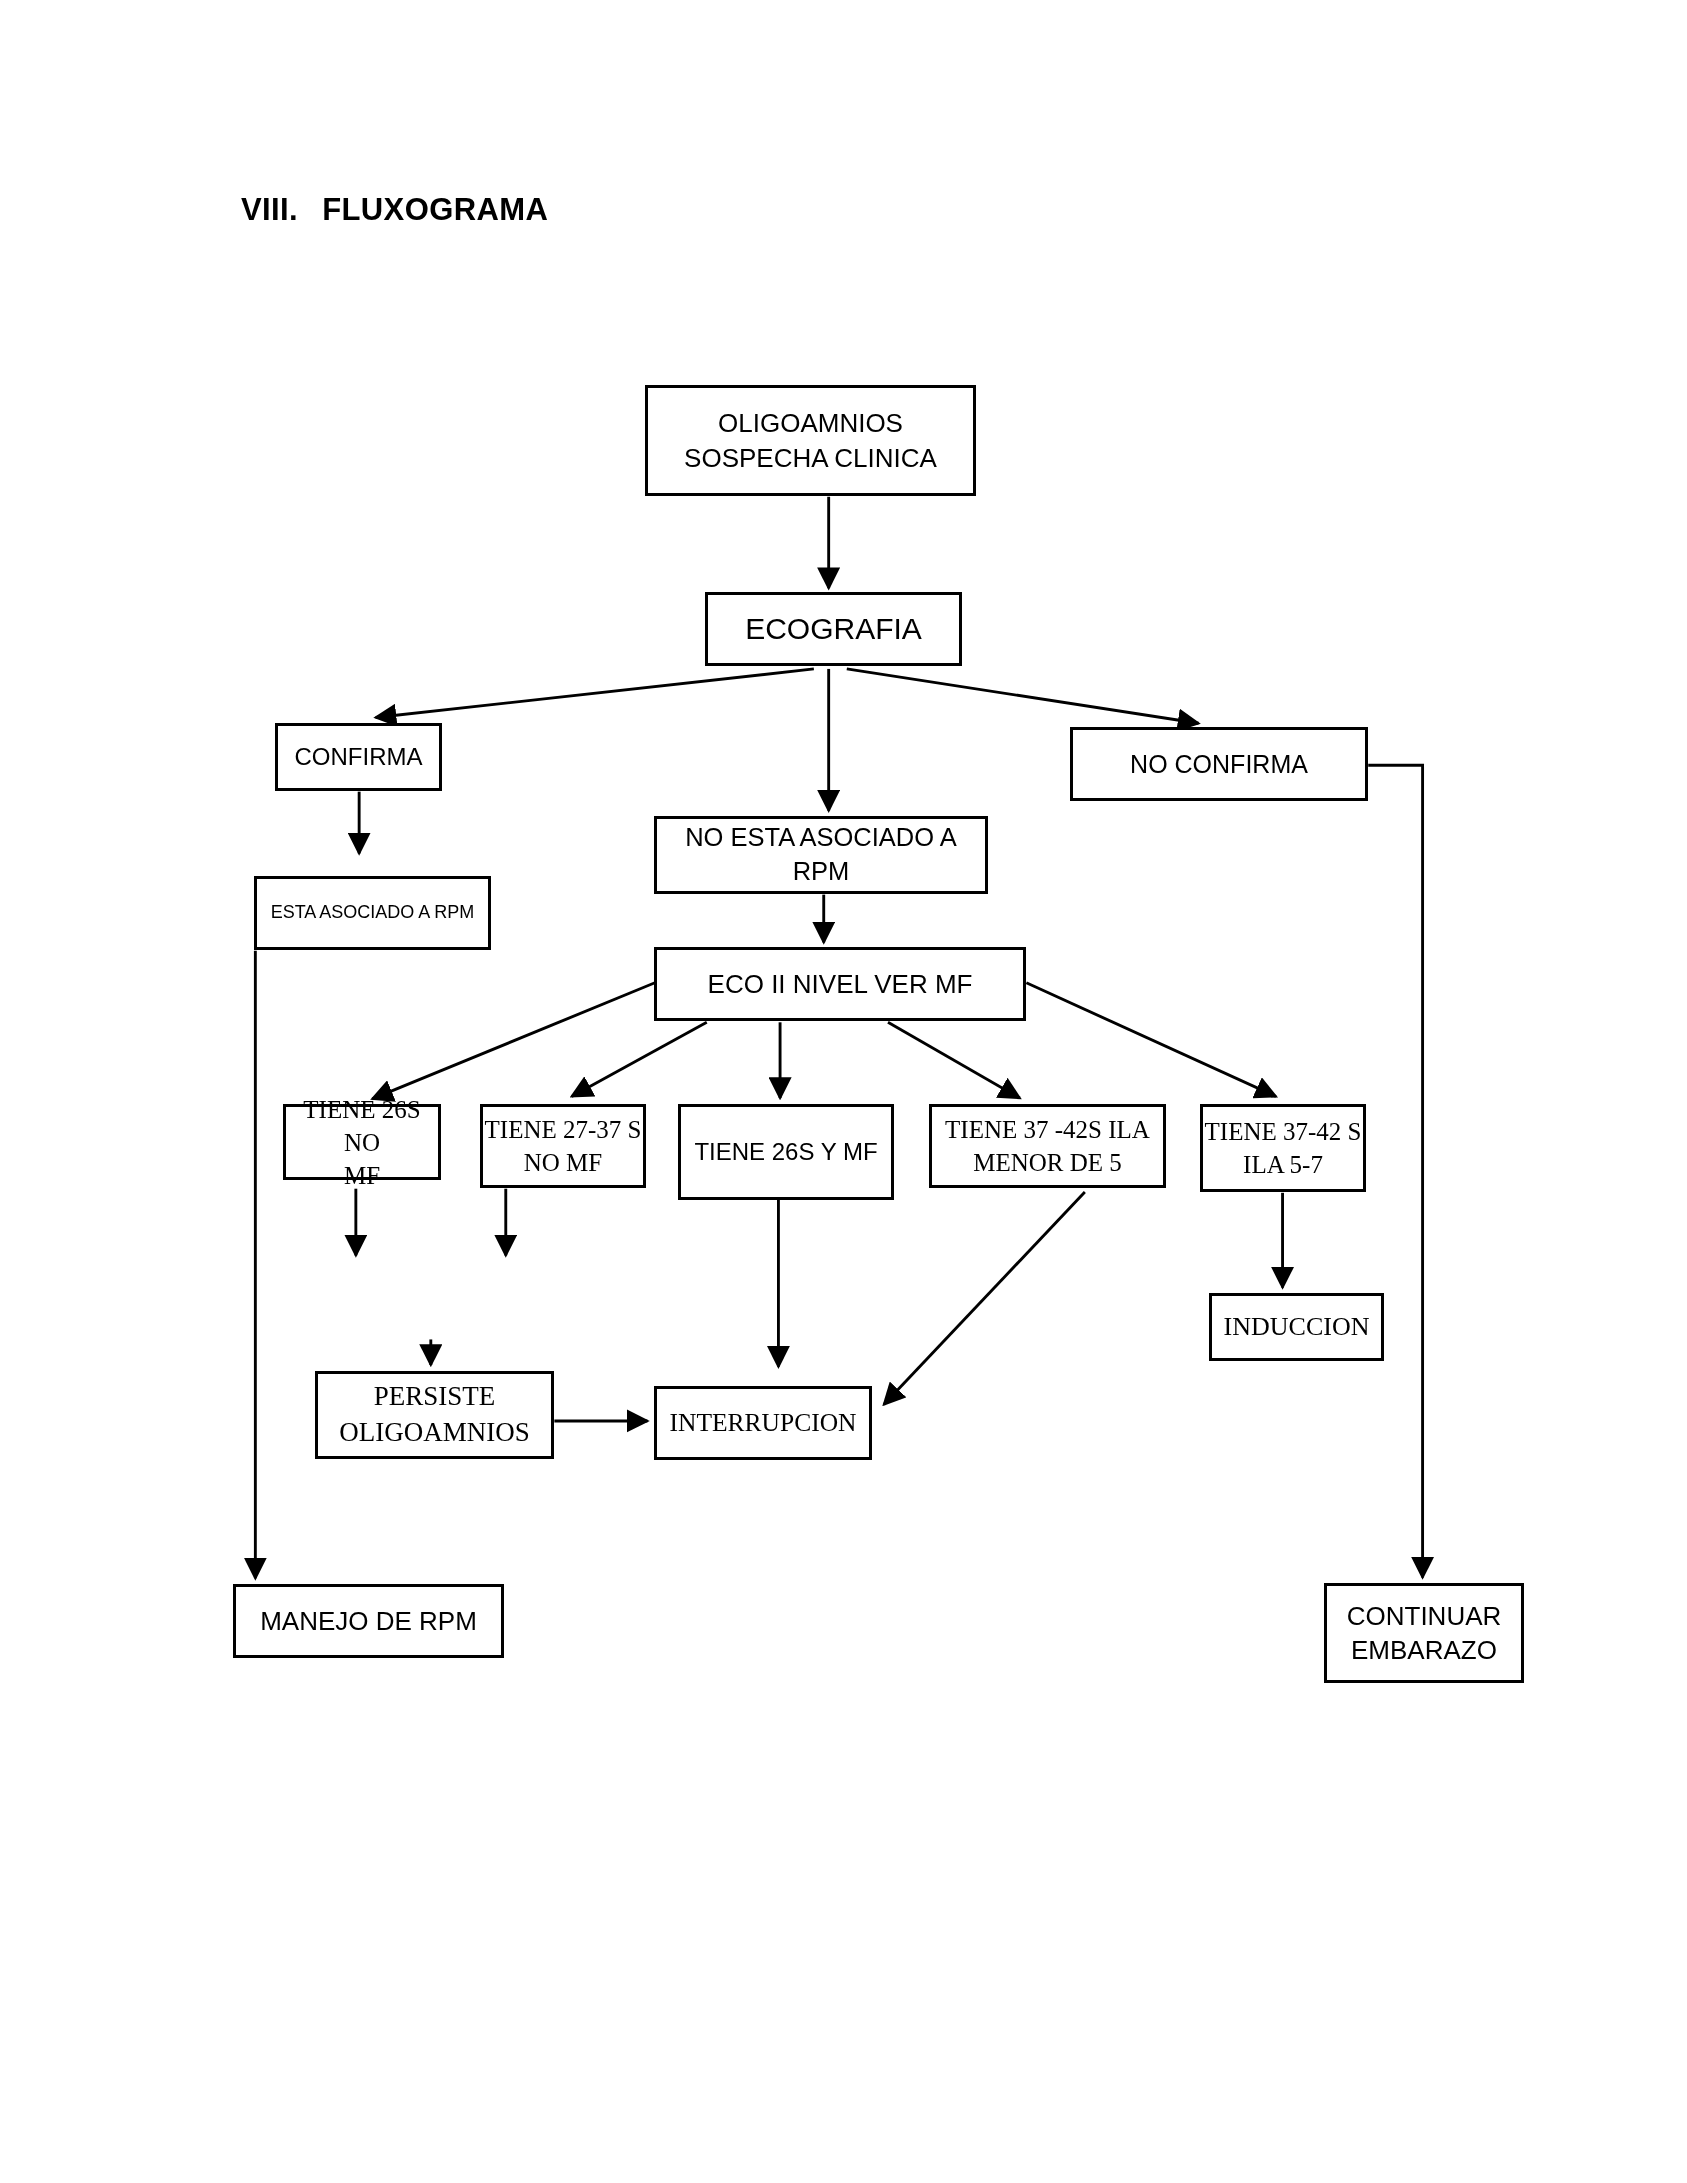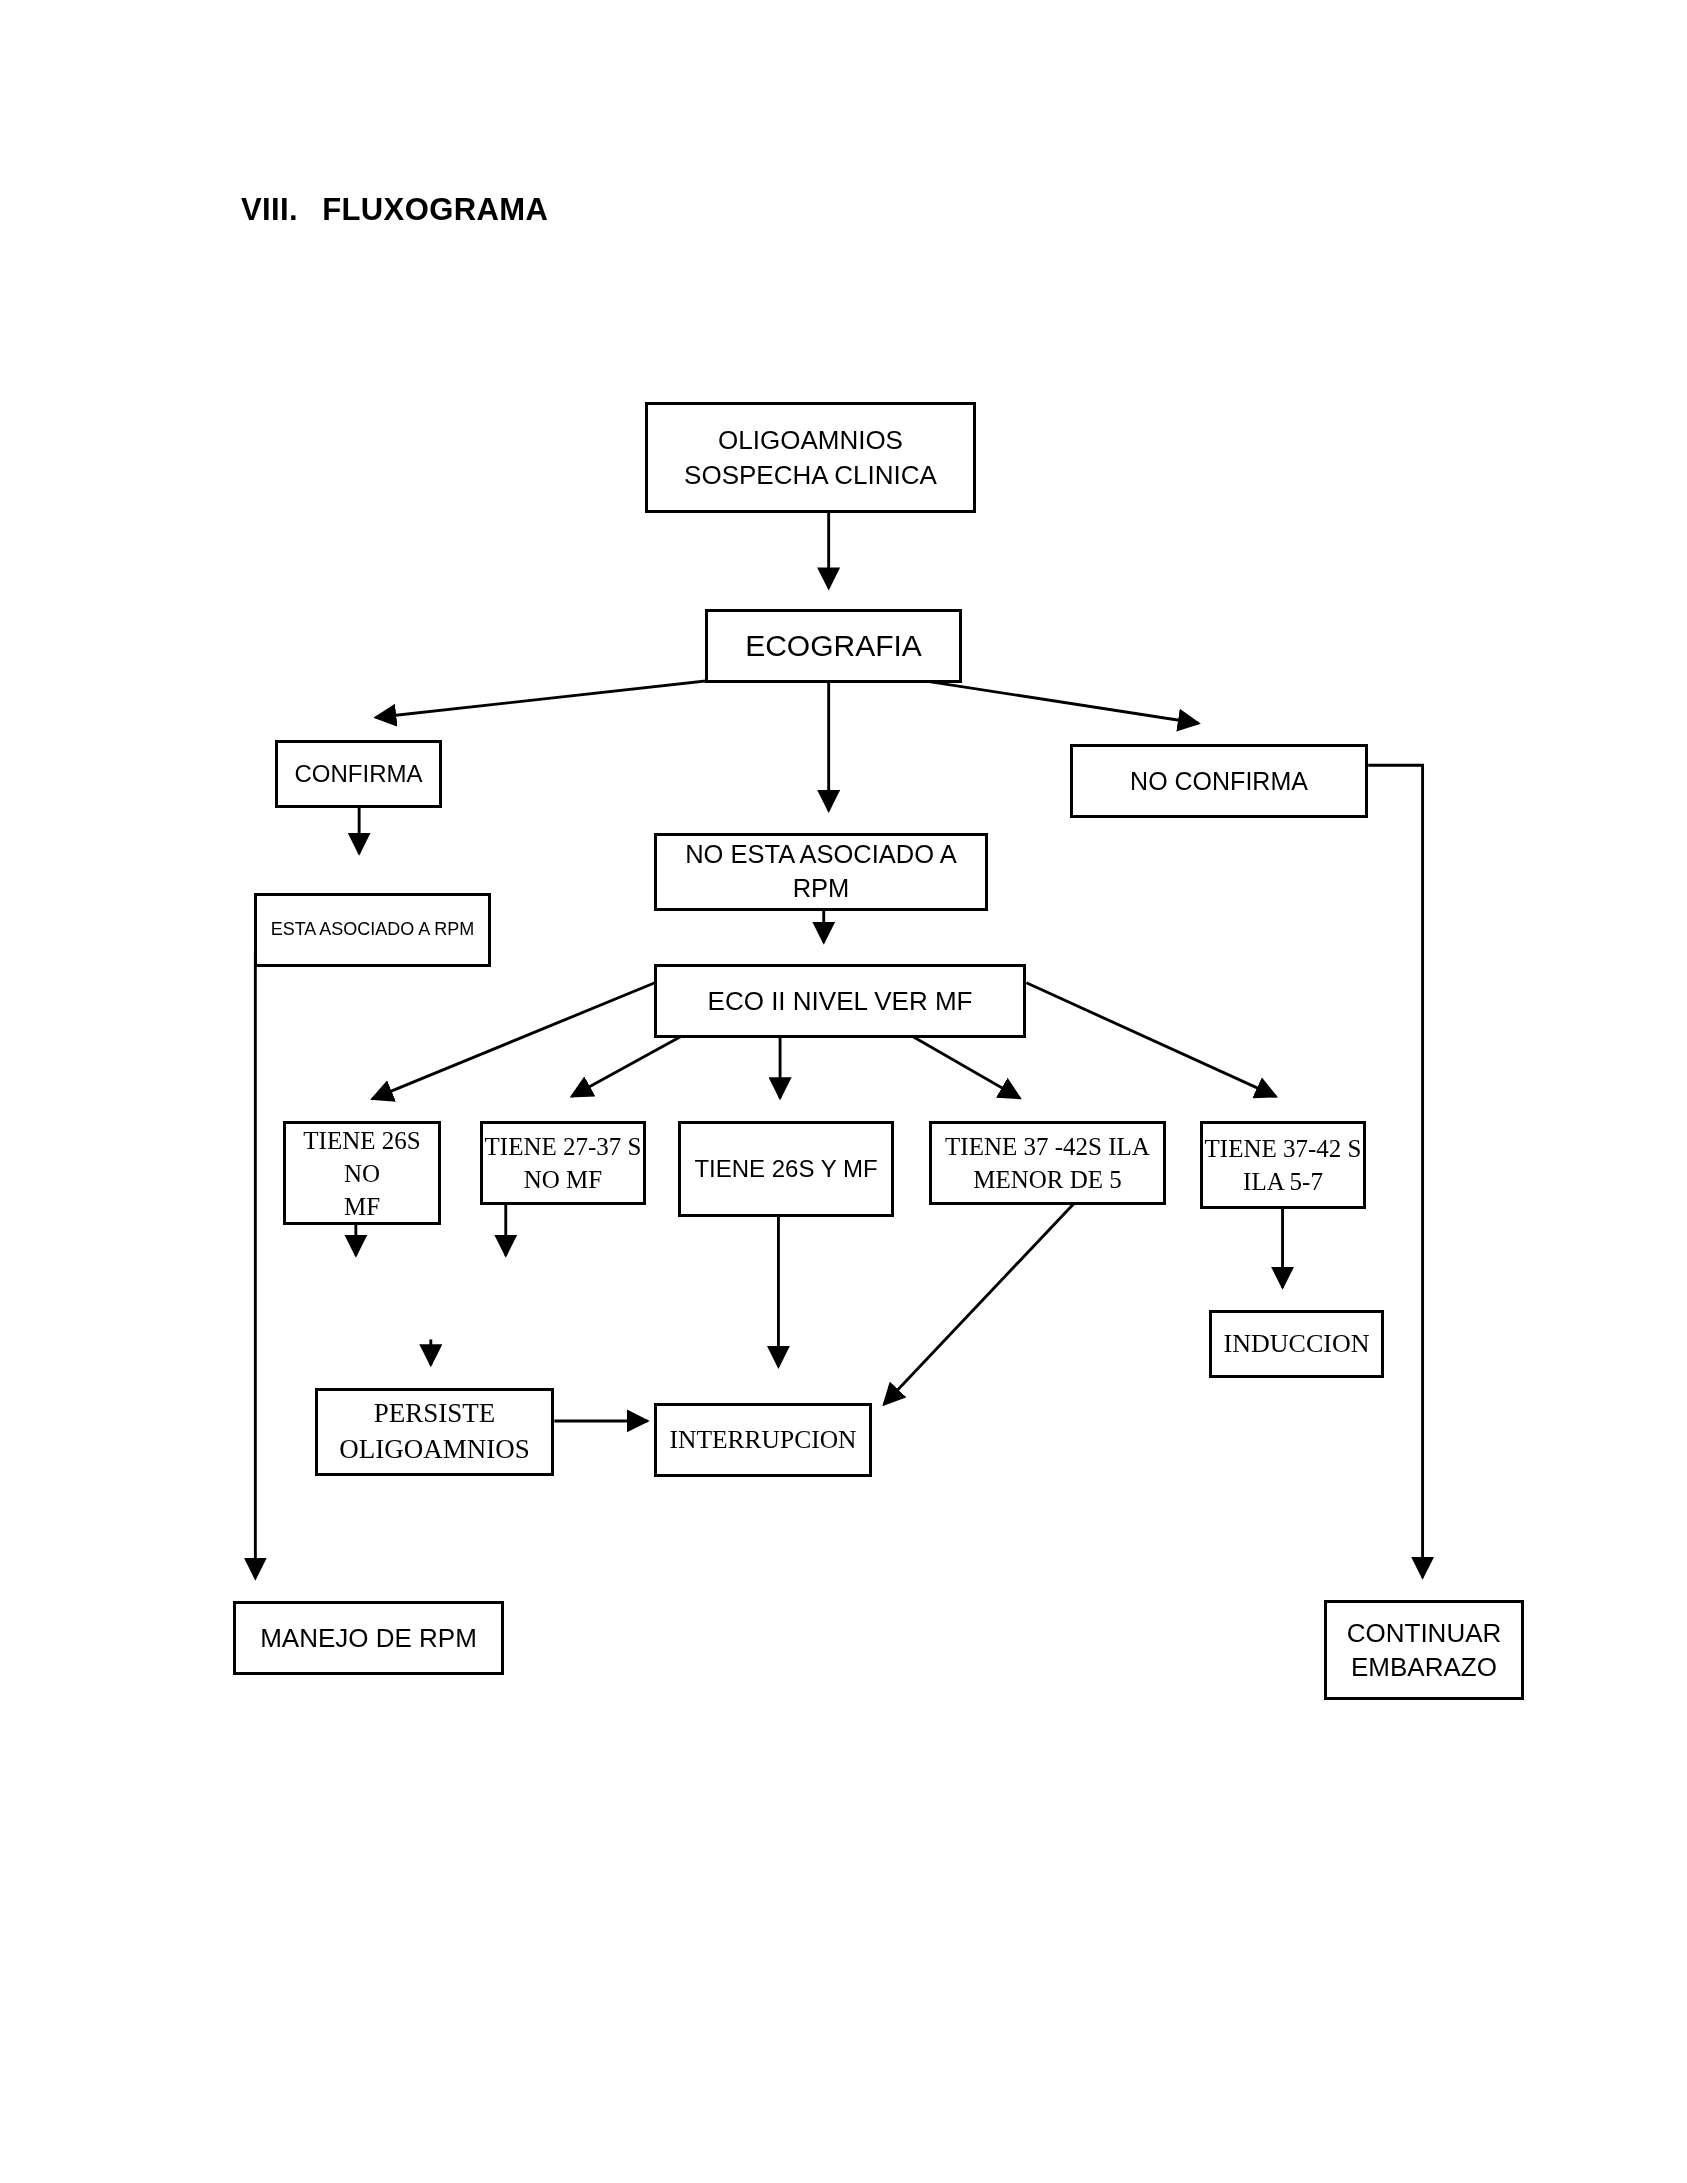--- a/index.html
+++ b/index.html
@@ -34,34 +34,33 @@
     background: #ffffff;
     border: 3.3px solid #000000;
     box-sizing: border-box;
     display: flex;
     align-items: center;
     justify-content: center;
     text-align: center;
     white-space: pre-line;
     line-height: 1.32;
     color: #000000;
-    margin-top: 17px;
   }
   .sans  { font-family: "Liberation Sans", sans-serif; }
   .serif { font-family: "Liberation Serif", serif; }
 
   
   #n-oligoamnios   { left: 645px;  top: 385px;  width: 331px; height: 111px; font-size: 26px; }
   #n-ecografia     { left: 705px;  top: 592px;  width: 257px; height: 74px;  font-size: 30px; }
   #n-confirma      { left: 275px;  top: 723px;  width: 167px; height: 68px;  font-size: 24px; }
   #n-no-confirma   { left: 1070px; top: 727px;  width: 298px; height: 74px;  font-size: 25px; }
   #n-no-esta       { left: 654px;  top: 816px;  width: 334px; height: 78px;  font-size: 25.5px; }
   #n-esta          { left: 254px;  top: 876px; width: 237px; height: 74px;  font-size: 18px; }
   #n-eco-ii        { left: 654px;  top: 947px; width: 372px; height: 74px;  font-size: 26px; }
-  #n-t26-no-mf     { left: 283px;  top: 1104px; width: 158px; height: 104px; font-size: 25px; }
+  #n-t26-no-mf     { left: 283px;  top: 1104px; width: 158px; height: 76px; font-size: 25px; }
   #n-t27-37        { left: 480px;  top: 1104px; width: 166px; height: 84px; font-size: 25px; }
   #n-t26-y-mf      { left: 678px;  top: 1104px; width: 216px; height: 96px; font-size: 24px; }
   #n-t37-42-ila5   { left: 929px; top: 1104px; width: 237px; height: 84px; font-size: 25px; }
   #n-t37-42-ila57  { left: 1200px; top: 1104px; width: 166px; height: 88px; font-size: 25px; }
   #n-hidratacion   { left: 306px;  top: 1261px; width: 248px; height: 77px;  font-size: 27px; }
   #n-persiste      { left: 315px;  top: 1371px; width: 239px; height: 88px; font-size: 27px; }
   #n-interrupcion  { left: 654px;  top: 1386px; width: 218px; height: 74px;  font-size: 25.5px; }
   #n-induccion     { left: 1209px; top: 1293px; width: 175px; height: 68px;  font-size: 26px; }
   #n-manejo        { left: 233px;  top: 1584px; width: 271px; height: 74px;  font-size: 26px; }
   #n-continuar     { left: 1324px; top: 1583px; width: 200px; height: 100px; font-size: 26px; }

